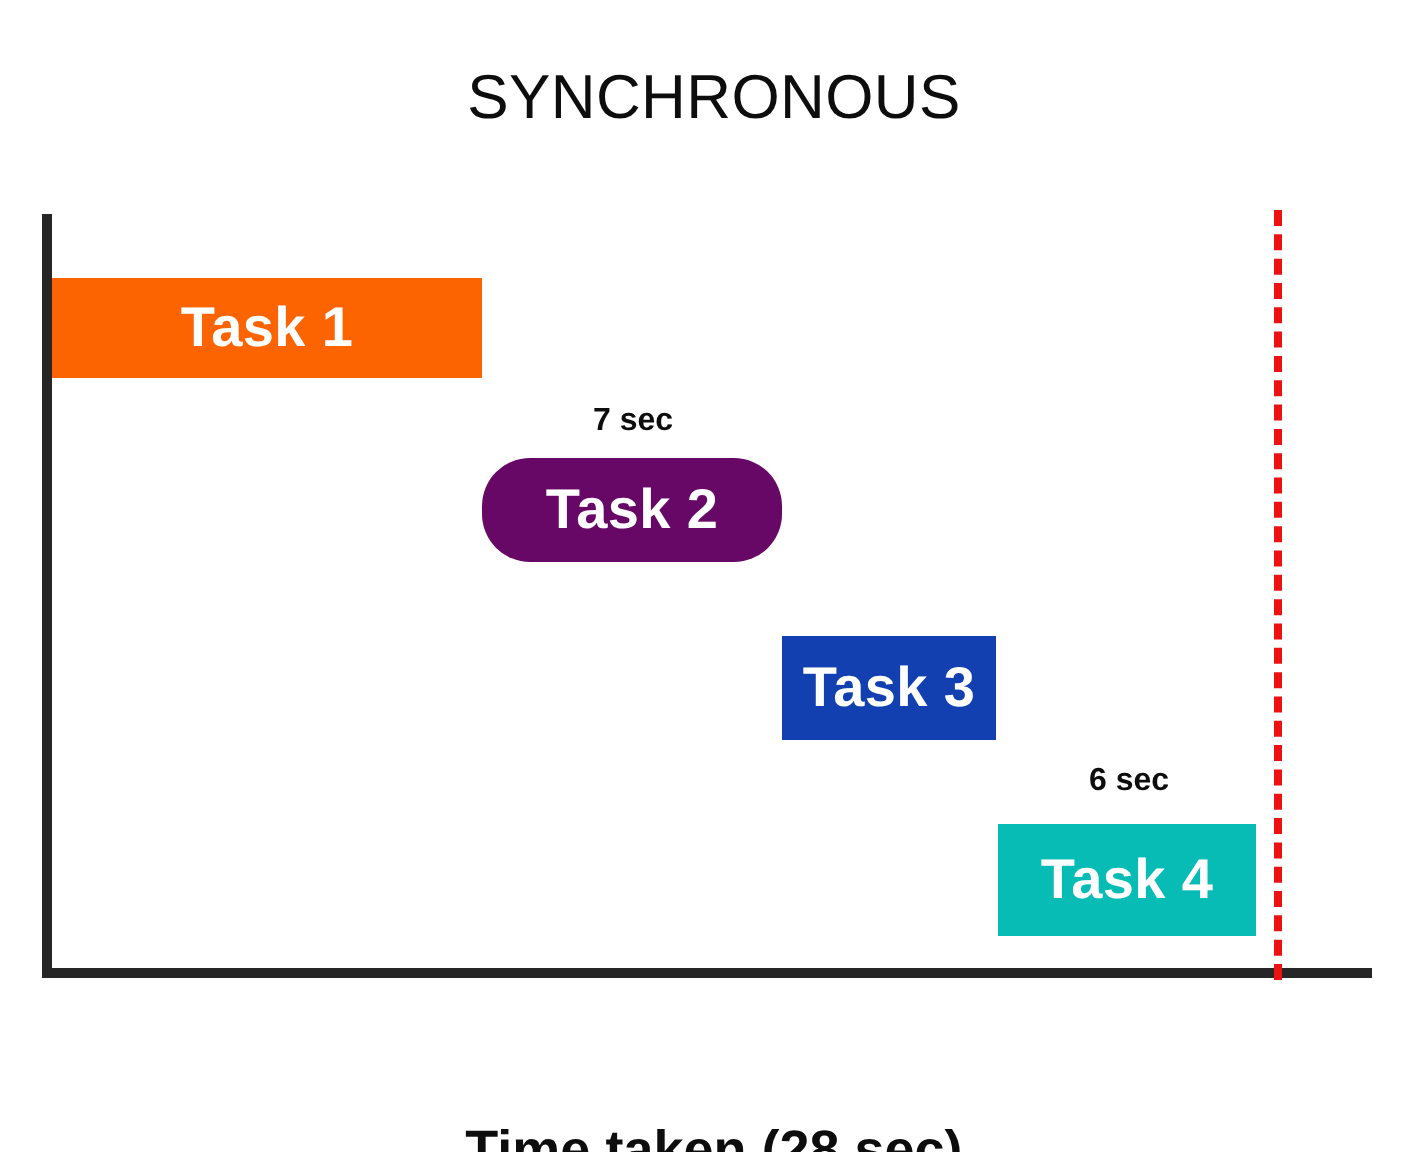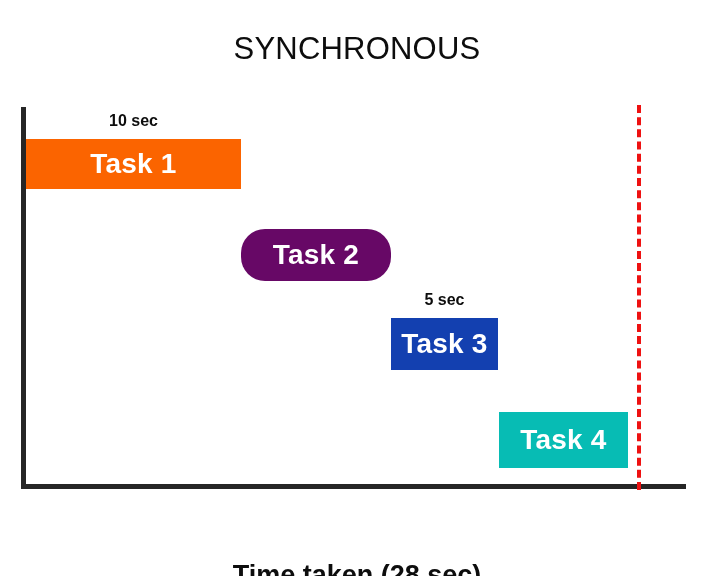--- a/index.html
+++ b/index.html
@@ -117,34 +117,34 @@
 
   <div class="chart-title">SYNCHRONOUS</div>
 
   <div class="plot-area">
 
     <div class="axis-y"></div>
     <div class="axis-x"></div>
 
     <div class="deadline-line" style="border-left-color: rgb(238, 17, 17);"></div>
 
-    <div class="duration-label" style="left: 63px; top: 111px; width: 141px;">10 sec</div>
     <div class="task-bar" style="left: 26px; top: 139px; width: 215px; height: 50px; background: rgb(251, 100, 0);">
       <span class="task-bar-label">Task 1</span>
     </div>
 
+    <div class="duration-label" style="left: 246px; top: 201px; width: 141px;">7 sec</div>
     <div class="task-bar" style="left: 241px; top: 229px; width: 150px; height: 52px; background: rgb(103, 8, 102); border-radius: 24px;">
       <span class="task-bar-label">Task 2</span>
     </div>
 
-    <div class="duration-label" style="left: 374px; top: 290px; width: 141px;">5 sec</div>
     <div class="task-bar" style="left: 391px; top: 318px; width: 107px; height: 52px; background: rgb(19, 64, 176);">
       <span class="task-bar-label">Task 3</span>
     </div>
 
+    <div class="duration-label" style="left: 494px; top: 381px; width: 141px;">6 sec</div>
     <div class="task-bar" style="left: 499px; top: 412px; width: 129px; height: 56px; background: rgb(7, 188, 180);">
       <span class="task-bar-label">Task 4</span>
     </div>
 
   </div>
 
   <div class="axis-caption">Time taken (28 sec)</div>
 
 </div>
 

